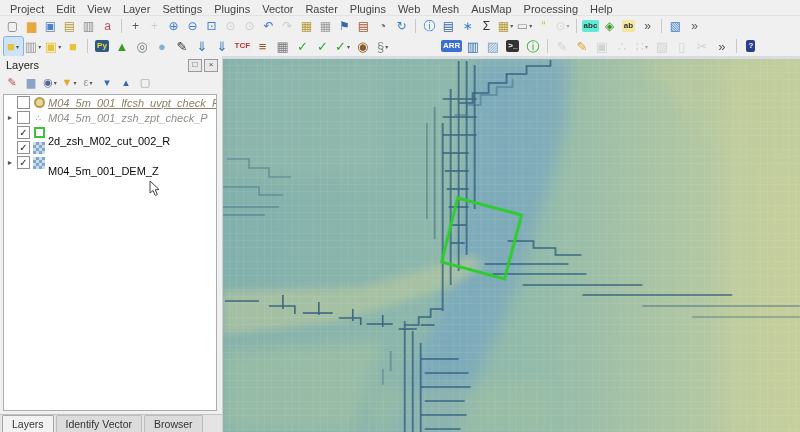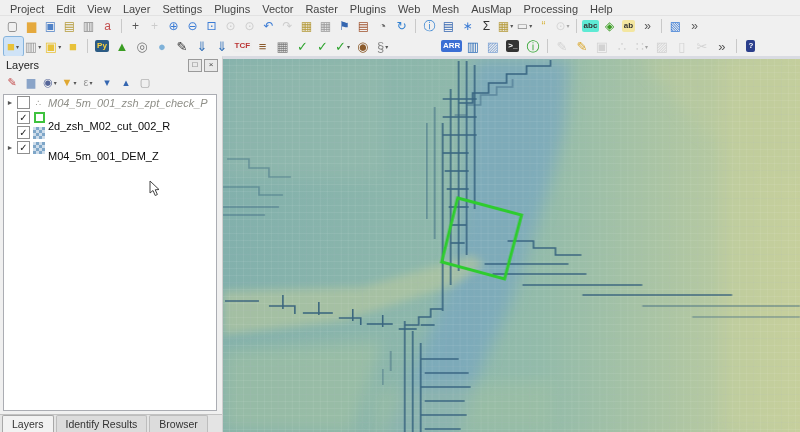--- a/index.html
+++ b/index.html
@@ -429,20 +429,28 @@
         </div>
         <div class="ptb">
           <span class="g" style="color: rgb(53, 102, 176);">▴</span>
         </div>
         <div class="ptb dim">
           <span class="g" style="color: rgb(153, 153, 153);">▢</span>
         </div>
       </div>
     <div class="layer-list">
         <div class="lrow">
+          <span class="exp"></span>
+          <span class="cbx"></span>
+          <span class="sym">
+            <span class="sym-point"></span>
+          </span>
+          <span class="lname it-ul">M04_5m_001_lfcsh_uvpt_check_P</span>
+        </div>
+        <div class="lrow">
           <span class="exp">►</span>
           <span class="cbx"></span>
           <span class="sym">
             <span class="sym-points">∴</span>
           </span>
           <span class="lname it">M04_5m_001_zsh_zpt_check_P</span>
         </div>
         <div class="lrow">
           <span class="exp"></span>
           <span class="cbx">✓</span>
@@ -464,21 +472,21 @@
           <span class="sym">
             <span class="sym-raster"></span>
           </span>
           <span class="lname bold">M04_5m_001_DEM_Z</span>
         </div>
       </div>
   </div>
 
   <div class="tabbar">
     <div class="tab active">Layers</div>
-    <div class="tab">Identify Results</div>
+    <div class="tab">Identify Vector</div>
     <div class="tab">Browser</div>
   </div>
 
   <svg class="cursor" viewBox="0 0 12 18">
     <polygon points="1,1 1,13 4,10.5 6.2,15.5 8.4,14.5 6.2,9.8 10,9.5" fill="#fff" stroke="#444" stroke-width="1"></polygon>
   </svg>
 
 </div>
 
 </body></html>

